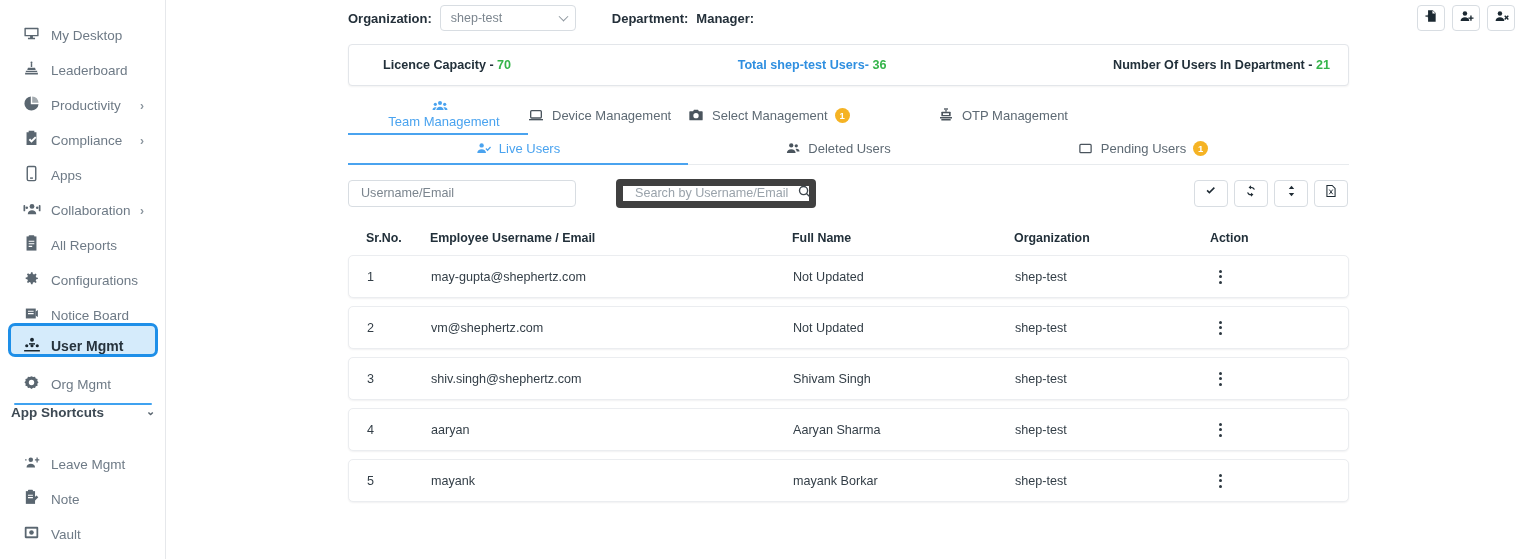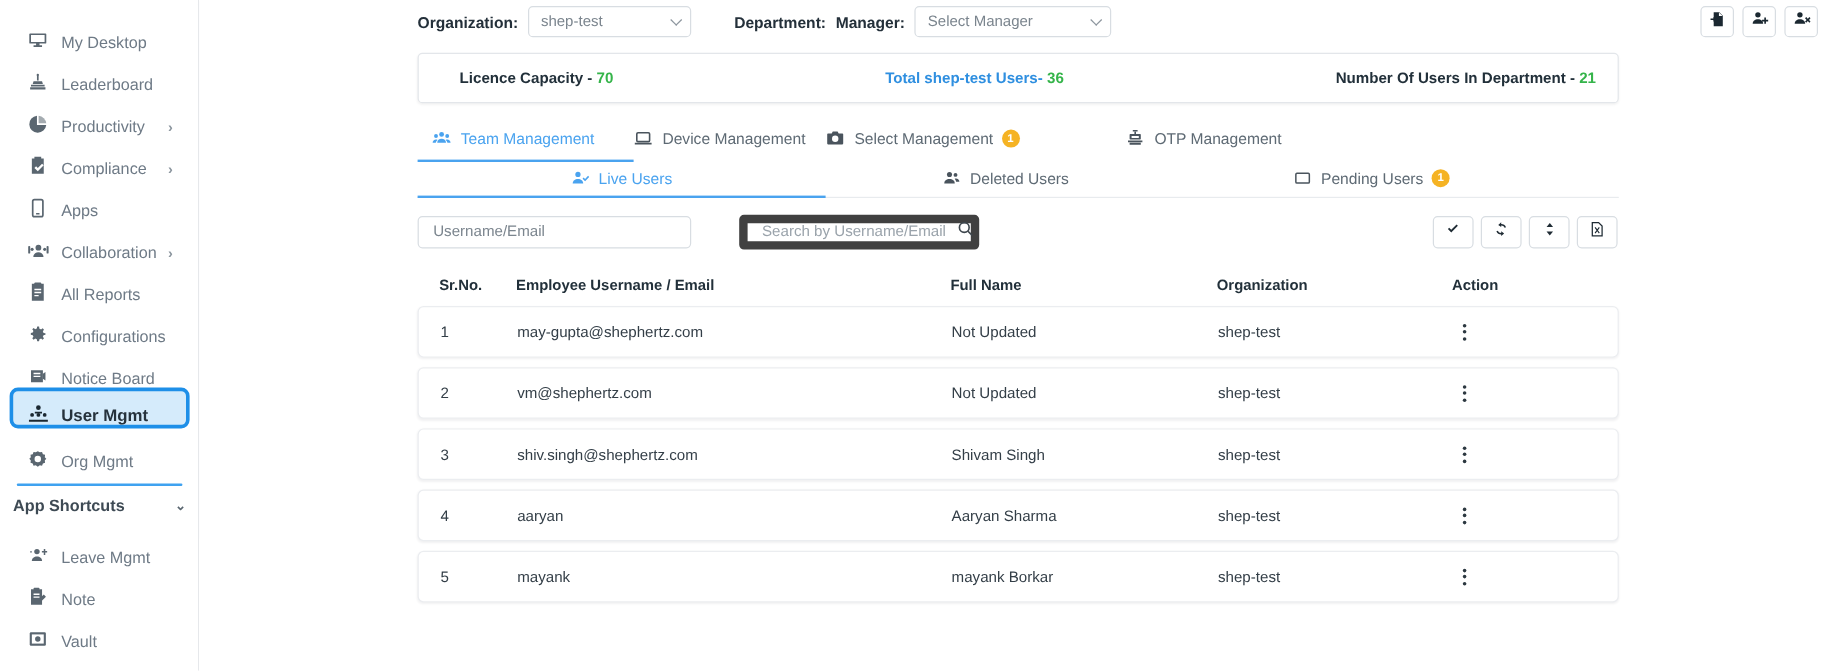--- a/index.html
+++ b/index.html
@@ -54,21 +54,21 @@
     font-size: 14px;
   }
   .nav-item.active .nav-ico { color: #1b2831; }
 
   .shortcut-divider {
     height: 2px; background: #3fa2f0;
     margin: 11px 14px 0 14px;
     border-radius: 2px;
   }
   .shortcut-head {
-    display: flex; align-items: center; justify-content: center;
+    display: flex; justify-content: center;
     height: 32px;
     font-size: 13.5px; font-weight: bold; color: #3e4a54;
     cursor: pointer;
     gap: 36px;
   }
   .shortcut-head .chev-d { margin-left: 6px; font-size: 11px; color: #5a6670; }
 
   .sb-track {
     position: absolute; top: 0; left: 0px; width: 7px; height: 559px;
     background: #f4f4f6;
@@ -165,21 +165,21 @@
     position: relative;
     white-space: nowrap;
   }
   .tab .t-ico { margin-right: 8px; display: flex; align-items: center; color: #4a545d; }
   .tab.sel-tab { color: #4aa3ef; }
   .tab.sel-tab .t-ico { color: #4aa3ef; }
   .tab.sel-tab:after {
     content: ""; position: absolute; left: 0; right: 0; bottom: -3px;
     height: 2.5px; background: #4aa3ef;
   }
-  .tab-t1 { width: 180px; padding-left: 12px; }
+  .tab-t1 { width: 180px; padding-left: 12px; flex-direction: column; }
   .tab-t2 { width: 160px; }
   .tab-t3 { width: 250px; }
   .tab-t4 { width: 180px; }
   .badge {
     display: inline-flex; align-items: center; justify-content: center;
     width: 15px; height: 15px; border-radius: 50%;
     background: #f5b324; color: #fff;
     font-size: 9.5px; font-weight: bold;
     margin-left: 7px;
   }
@@ -474,24 +474,20 @@
     <div class="filterbar">
       <span class="fl-label">Organization:</span>
       <div class="sel sel-org">
         <span>shep-test</span>
         <span class="caret"></span>
       </div>
 
       <span class="fl-label">Department:</span>
 
       <span class="fl-label">Manager:</span>
-      <div class="sel sel-mgr">
-        <span>Select Manager</span>
-        <span class="caret"></span>
-      </div>
 
       <div class="top-actions">
         <div class="icon-btn">
           <span>
             <svg width="14" height="14" viewBox="0 0 24 24" fill="currentColor">
                 <path d="M7 2h8l5 5v15H7z"></path>
                 <path d="M14.5 2.4v5.2h5.2z" fill="#fff"></path>
                 <path d="M2.5 11h7v2.2h-7z"></path>
                 <path d="M6.6 8.4l3.4 3.7-3.4 3.7z"></path>
               </svg>

